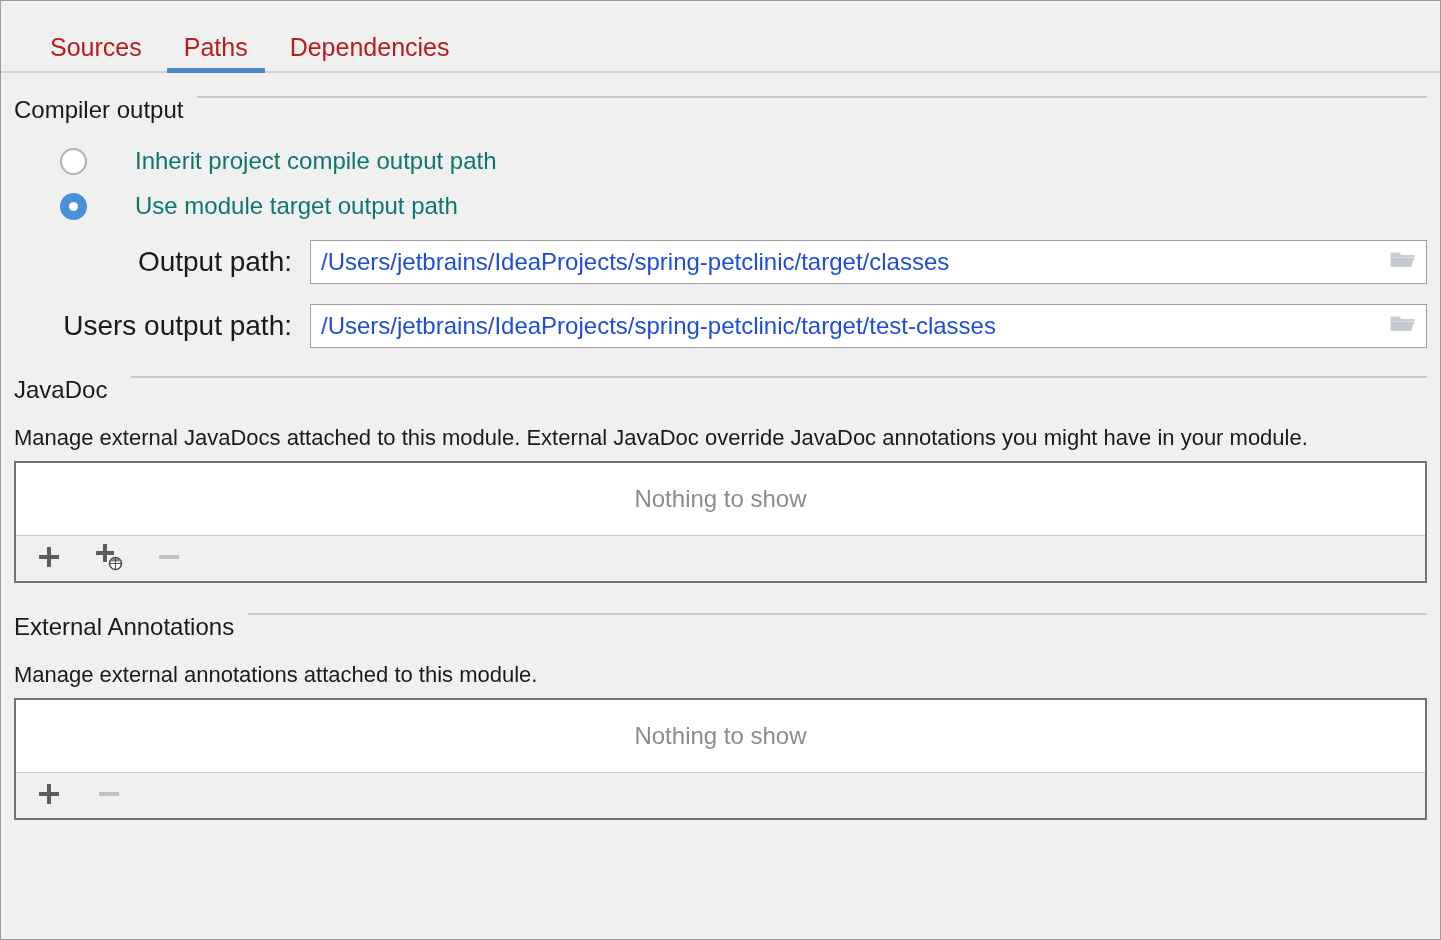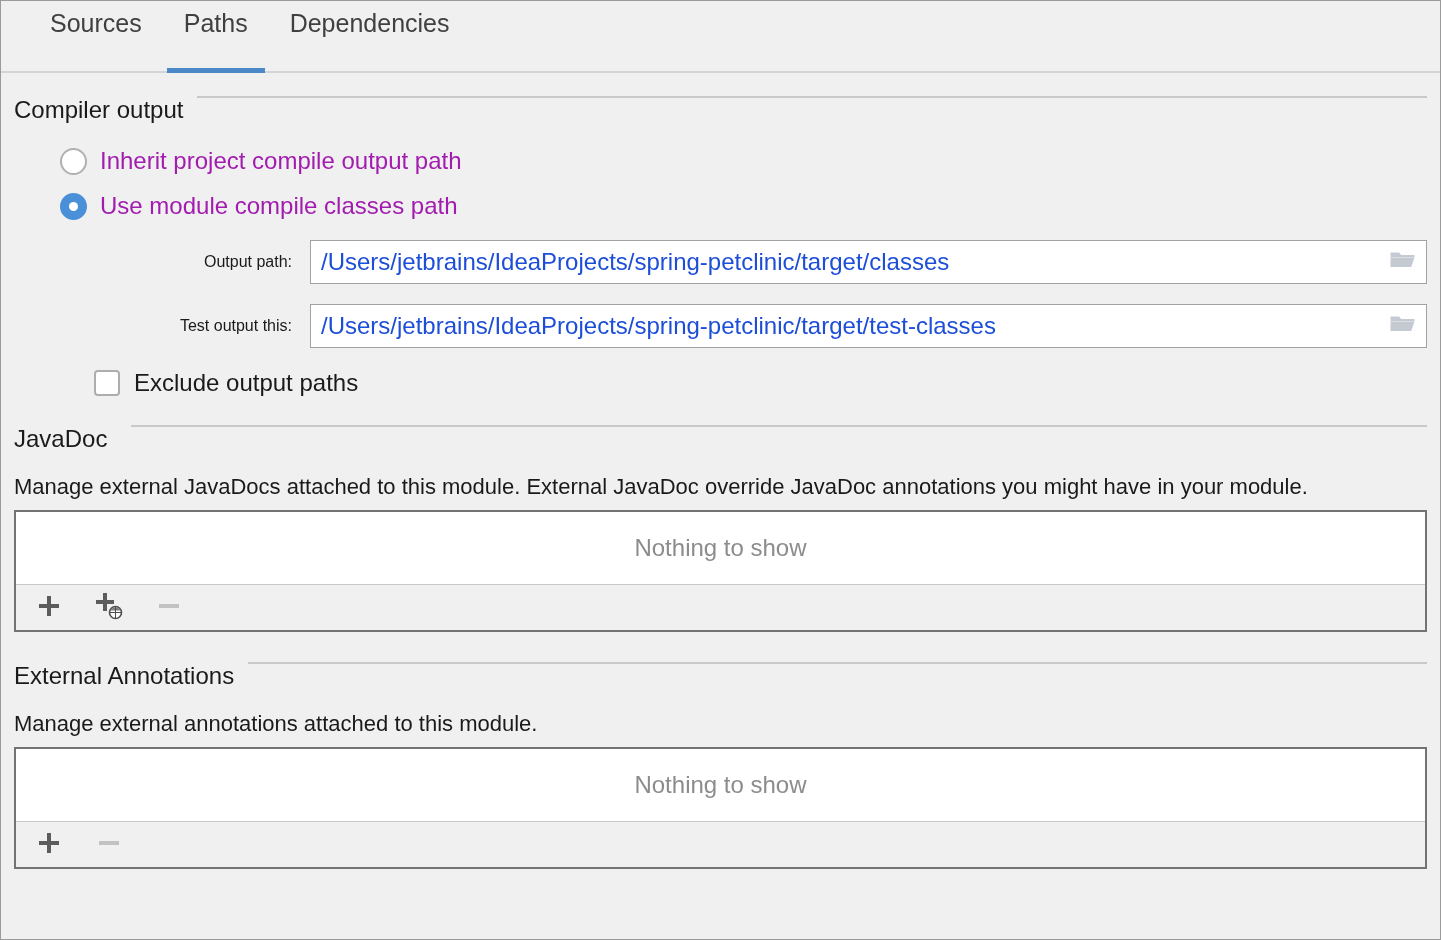--- a/index.html
+++ b/index.html
@@ -32,24 +32,24 @@
   }
   .tabbar::after {
     content: "";
     position: absolute;
     left: 0; right: 0; bottom: 0;
     height: 2px;
     background: #d4d4d4;
   }
   .tab {
     position: relative;
-    padding: 8px 21px 0 21px;
+    padding: 32px 21px 0 21px;
     height: 72px;
     font-size: 25px;
-    color: #404040;
+    color: #b91c1c;
     cursor: default;
     white-space: nowrap;
   }
   .tab .tab-underline {
     position: absolute;
     left: 4px; right: 4px; bottom: 0;
     height: 5px;
     background: transparent;
     z-index: 2;
   }
@@ -105,35 +105,36 @@
     content: "";
     position: absolute;
     left: 50%; top: 50%;
     width: 9px; height: 9px;
     margin: -4.5px 0 0 -4.5px;
     border-radius: 50%;
     background: #ffffff;
   }
   .radio-label {
     font-size: 24px;
-    color: #a21caf;
-    white-space: nowrap;
+    color: #0f766e;
+    white-space: nowrap;
+    margin-left: 35px;
   }
 
   
   .field-row {
     display: flex;
     align-items: center;
     margin-top: 20px;
   }
   .field-label {
     width: 296px;
     text-align: right;
     padding-right: 18px;
-    font-size: 16px;
+    font-size: 28px;
     color: #1a1a1a;
     white-space: nowrap;
   }
   .field-wrap {
     position: relative;
     flex: 1;
     height: 44px;
     background: #ffffff;
     border: 1px solid #a2a2a2;
     display: flex;
@@ -248,57 +249,53 @@
       <span class="rule"></span>
     </div>
 
     <div class="radio-row first">
       <span class="radio"></span>
       <span class="radio-label">Inherit project compile output path</span>
     </div>
 
     <div class="radio-row second">
       <span class="radio selected"></span>
-      <span class="radio-label">Use module compile classes path</span>
+      <span class="radio-label">Use module target output path</span>
     </div>
 
     <div class="field-row">
       <span class="field-label">Output path:</span>
       <div class="field-wrap">
         <span class="field-value">/Users/jetbrains/IdeaProjects/spring-petclinic/target/classes</span>
         <span class="browse-btn">
           <span>
             <svg width="28" height="22" viewBox="0 0 28 22" aria-hidden="true">
               <path d="M1.5 3.5h8.5l2.2 2.6h13.3v2.1H1.5z" fill="#c3cad2"></path>
               <path d="M1.5 8.4h24.0l-3.3 9.6H1.5z" fill="#c3cad2"></path>
             </svg>
           </span>
         </span>
       </div>
     </div>
 
     <div class="field-row">
-      <span class="field-label">Test output this:</span>
+      <span class="field-label">Users output path:</span>
       <div class="field-wrap">
         <span class="field-value">/Users/jetbrains/IdeaProjects/spring-petclinic/target/test-classes</span>
         <span class="browse-btn">
           <span>
             <svg width="28" height="22" viewBox="0 0 28 22" aria-hidden="true">
               <path d="M1.5 3.5h8.5l2.2 2.6h13.3v2.1H1.5z" fill="#c3cad2"></path>
               <path d="M1.5 8.4h24.0l-3.3 9.6H1.5z" fill="#c3cad2"></path>
             </svg>
           </span>
         </span>
       </div>
     </div>
 
-    <div class="check-row">
-      <span class="checkbox"></span>
-      <span class="check-label">Exclude output paths</span>
-    </div>
 
     <div class="section-head" style="margin-top:28px;gap:24px;">
       <span class="title">JavaDoc</span>
       <span class="rule"></span>
     </div>
 
     <div class="desc">Manage external JavaDocs attached to this module. External JavaDoc override JavaDoc annotations you might have in your module.</div>
 
     <div class="list-panel">
       <div class="list-body">

